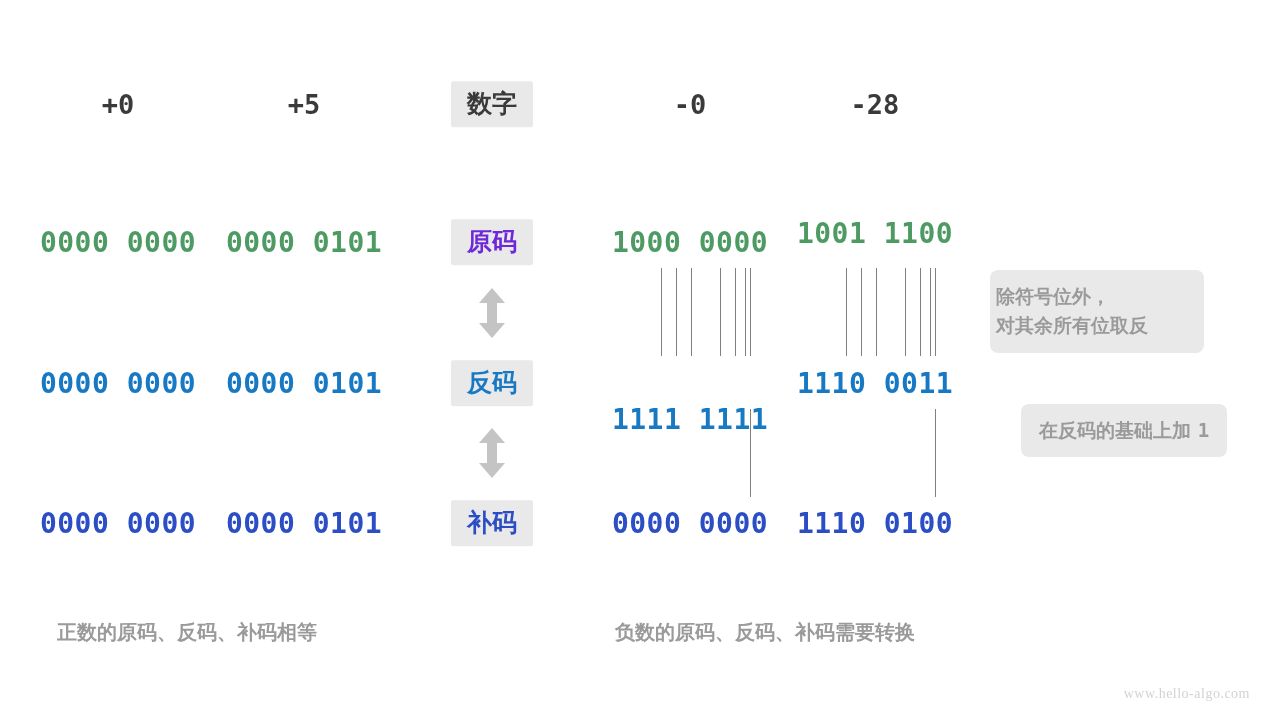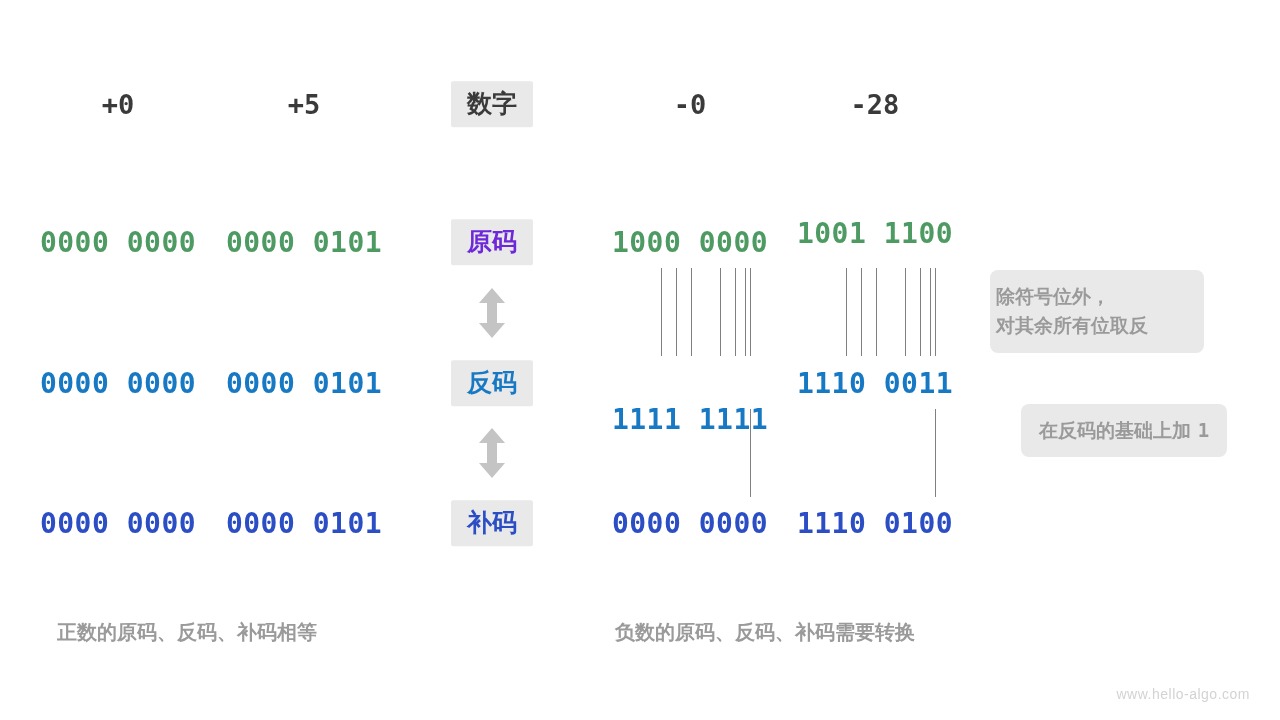--- a/index.html
+++ b/index.html
@@ -103,21 +103,21 @@
     font-weight: bold;
     white-space: nowrap;
   }
 
   
   .watermark {
     position: absolute;
     right: 30px;
     bottom: 18px;
     color: #d3d3d3;
-    font-family: Liberation Sans, sans-serif;
+    font-family: Liberation Serif, serif;
     font-size: 14px;
     letter-spacing: 0.5px;
     white-space: nowrap;
   }
 </style>
 </head>
 <body>
 
 <div id="stage">
 

